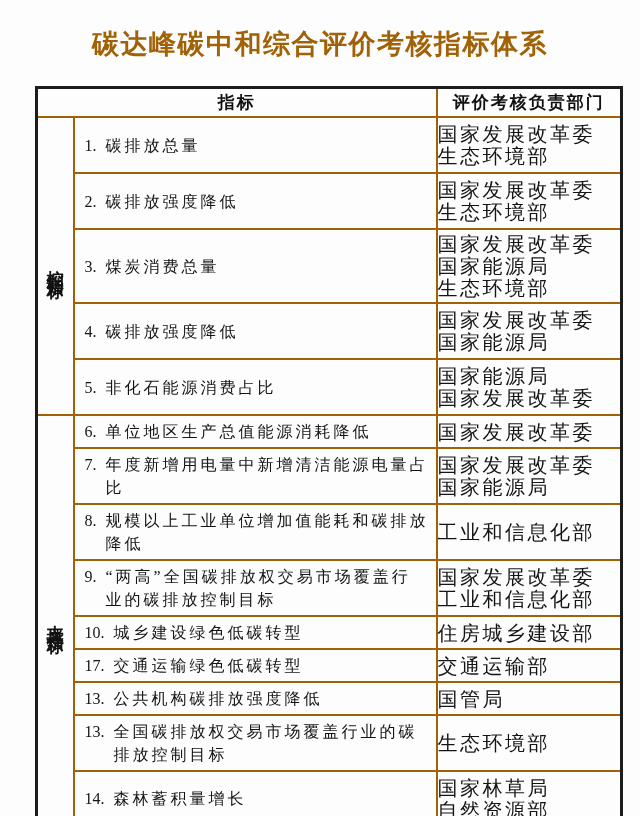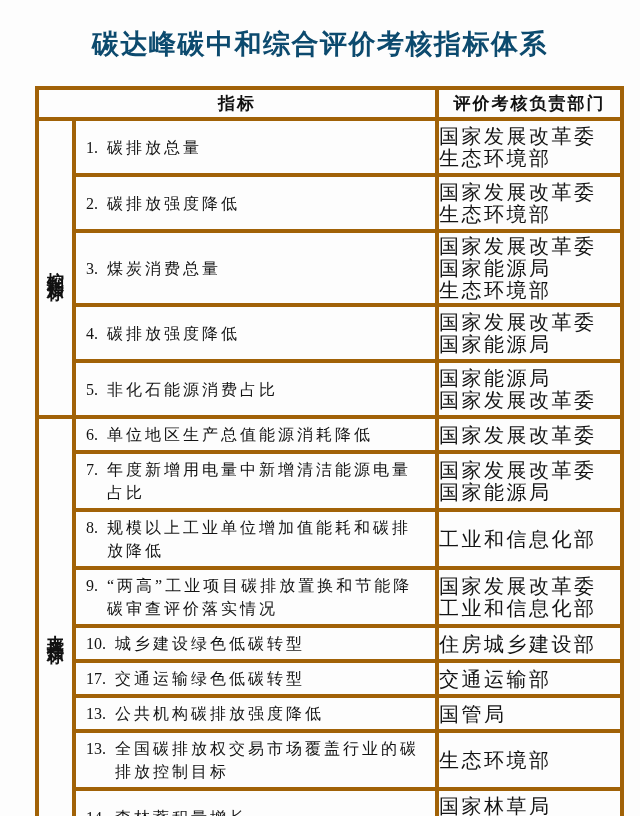--- a/index.html
+++ b/index.html
@@ -15,33 +15,33 @@
     color: #161616;
     font-family: "Liberation Serif", serif;
     overflow: hidden;
   }
   .title {
     margin-top: 26px;
     text-align: center;
     font-size: 27px;
     font-weight: bold;
     letter-spacing: 1.5px;
-    color: #0c4a6e;
+    color: #a16207;
     font-family: "Liberation Serif", serif;
   }
   table.tbl {
     border-collapse: collapse;
     table-layout: fixed;
     margin-left: 35px;
     margin-top: 24px;
     width: 585px;
     border: 3px solid #1c1c1c;
   }
   table.tbl td, table.tbl th {
-    border: 4px solid #a16207;
+    border: 2px solid #a16207;
     padding: 0;
   }
   tr.hdr th {
     height: 27px;
     font-size: 17px;
     font-weight: bold;
     letter-spacing: 2px;
     text-align: center;
     vertical-align: middle;
     color: #111;
@@ -197,21 +197,21 @@
               <span class="num">8.</span>
               <span class="itx">规模以上工业单位增加值能耗和碳排放降低</span>
             </div>
       </td>
       <td class="dept">工业和信息化部</td>
     </tr>
     <tr class="rh-md">
       <td class="ind">
         <div class="iw">
               <span class="num">9.</span>
-              <span class="itx">“两高”工业项目碳排放置换和节能降碳审查评价落实情况</span>
+              <span class="itx">“两高”全国碳排放权交易市场覆盖行业的碳排放控制目标</span>
             </div>
       </td>
       <td class="dept">国家发展改革委
 工业和信息化部</td>
     </tr>
     <tr class="rh-sm">
       <td class="ind">
         <div class="iw">
               <span class="num">10.</span>
               <span class="itx">城乡建设绿色低碳转型</span>

